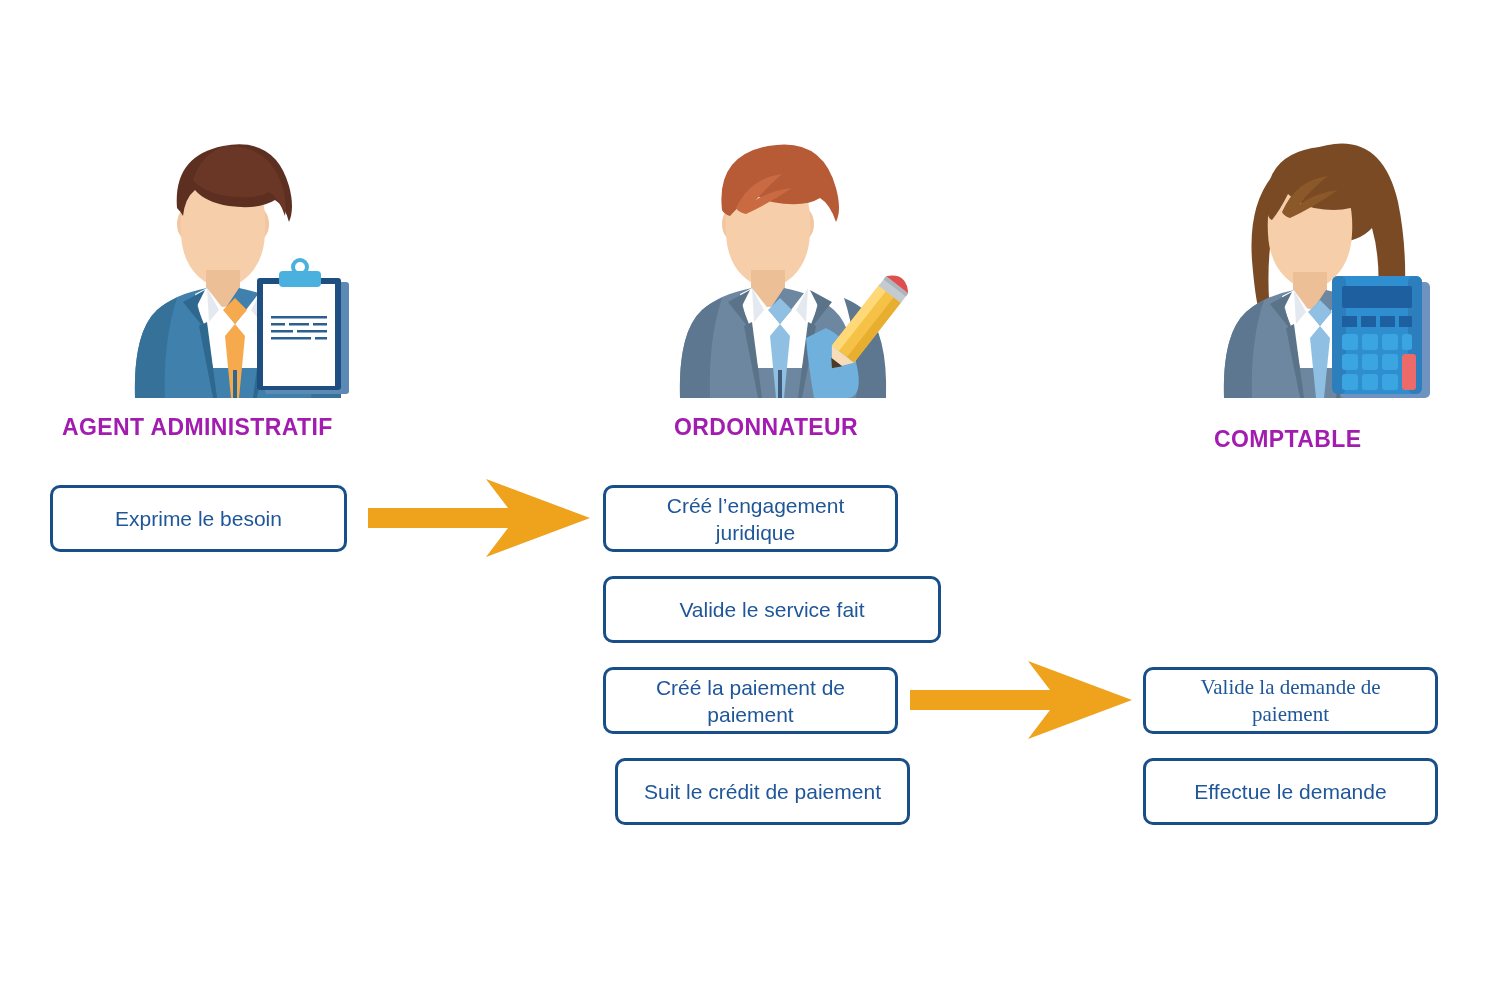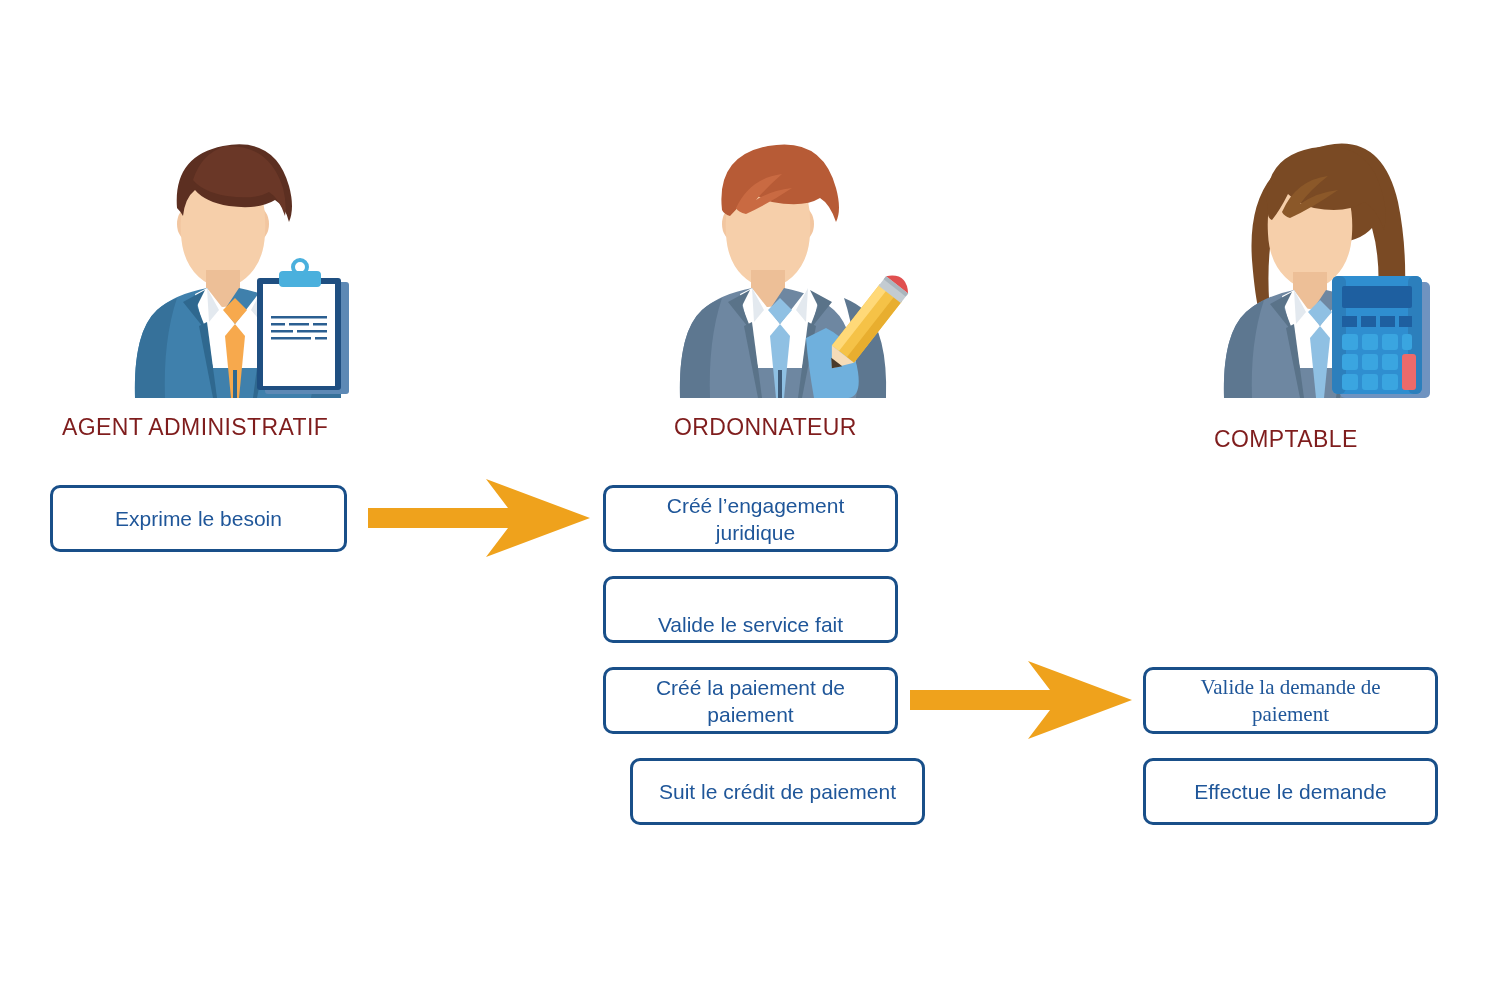--- a/index.html
+++ b/index.html
@@ -7,24 +7,24 @@
     width:1500px;height:999px;
     background:#ffffff;
     font-family:"Liberation Sans","DejaVu Sans",sans-serif;
     overflow:hidden;
   }
   #stage{position:relative;width:1500px;height:999px;}
 
   
   .col-title{
     position:absolute;
-    font-weight:normal;
+    font-weight:bold;
     font-size:23px;
     letter-spacing:.4px;
-    color:#7f1d1d;
+    color:#a21caf;
     white-space:nowrap;
   }
 
   
   .pbox{
     position:absolute;
     box-sizing:border-box;
     border:3px solid #194f89;
     border-radius:10px;
     background:#ffffff;
@@ -207,30 +207,30 @@
   <div class="pbox" style="left:50px;top:485px;width:297px;height:67px;">
     <span>Exprime le besoin</span>
   </div>
 
   <div class="pbox" style="left:603px;top:485px;width:295px;height:67px;padding-left:20px;">
     <span>
       <span>Créé l’engagement</span><br>
       <span>juridique</span>
     </span>
   </div>
-  <div class="pbox" style="left:603px;top:576px;width:295px;height:67px;align-items:flex-end;">
+  <div class="pbox" style="left:603px;top:576px;width:338px;height:67px;">
     <span>Valide le service fait</span>
   </div>
   <div class="pbox" style="left:603px;top:667px;width:295px;height:67px;">
     <span>
       <span>Créé la paiement de</span><br>
       <span>paiement</span>
     </span>
   </div>
-  <div class="pbox" style="left:630px;top:758px;width:295px;height:67px;">
+  <div class="pbox" style="left:615px;top:758px;width:295px;height:67px;">
     <span>Suit le crédit de paiement</span>
   </div>
 
   <div class="pbox" style="left:1143px;top:667px;width:295px;height:67px;font-family:Liberation Serif, serif;">
     <span>
       <span>Valide la demande de</span><br>
       <span>paiement</span>
     </span>
   </div>
   <div class="pbox" style="left:1143px;top:758px;width:295px;height:67px;">

